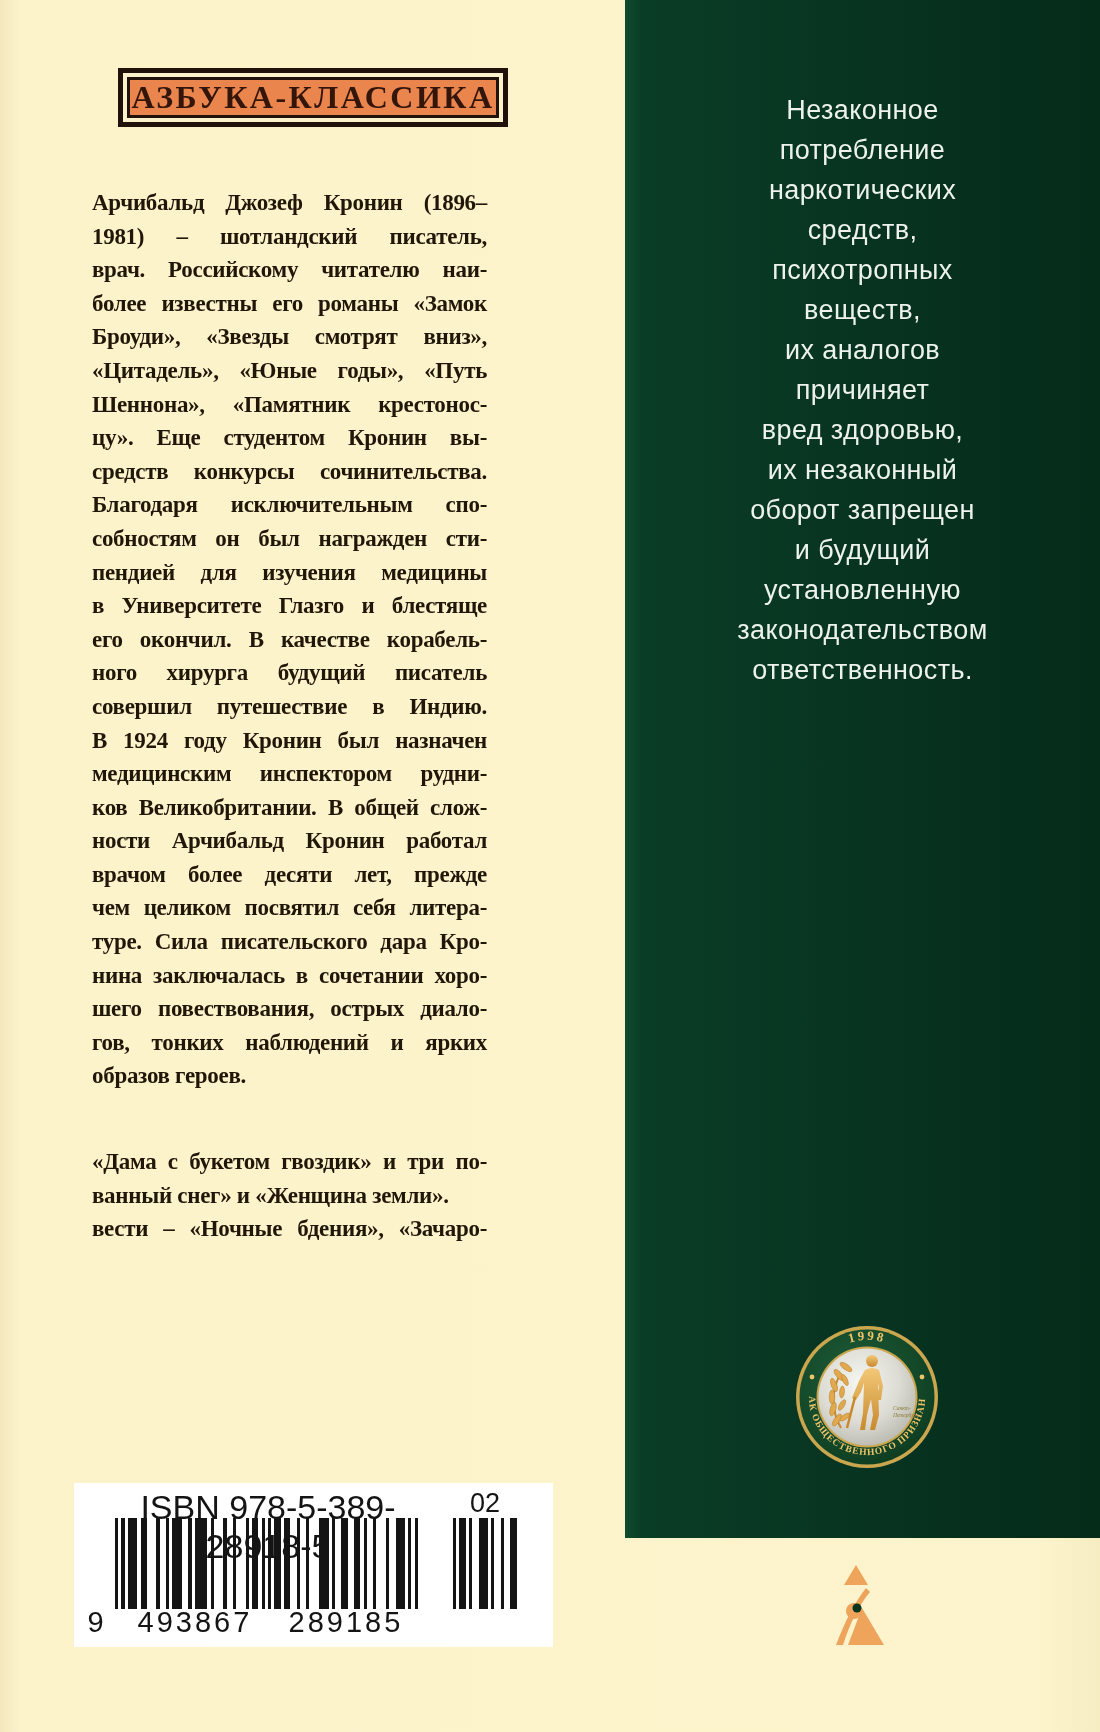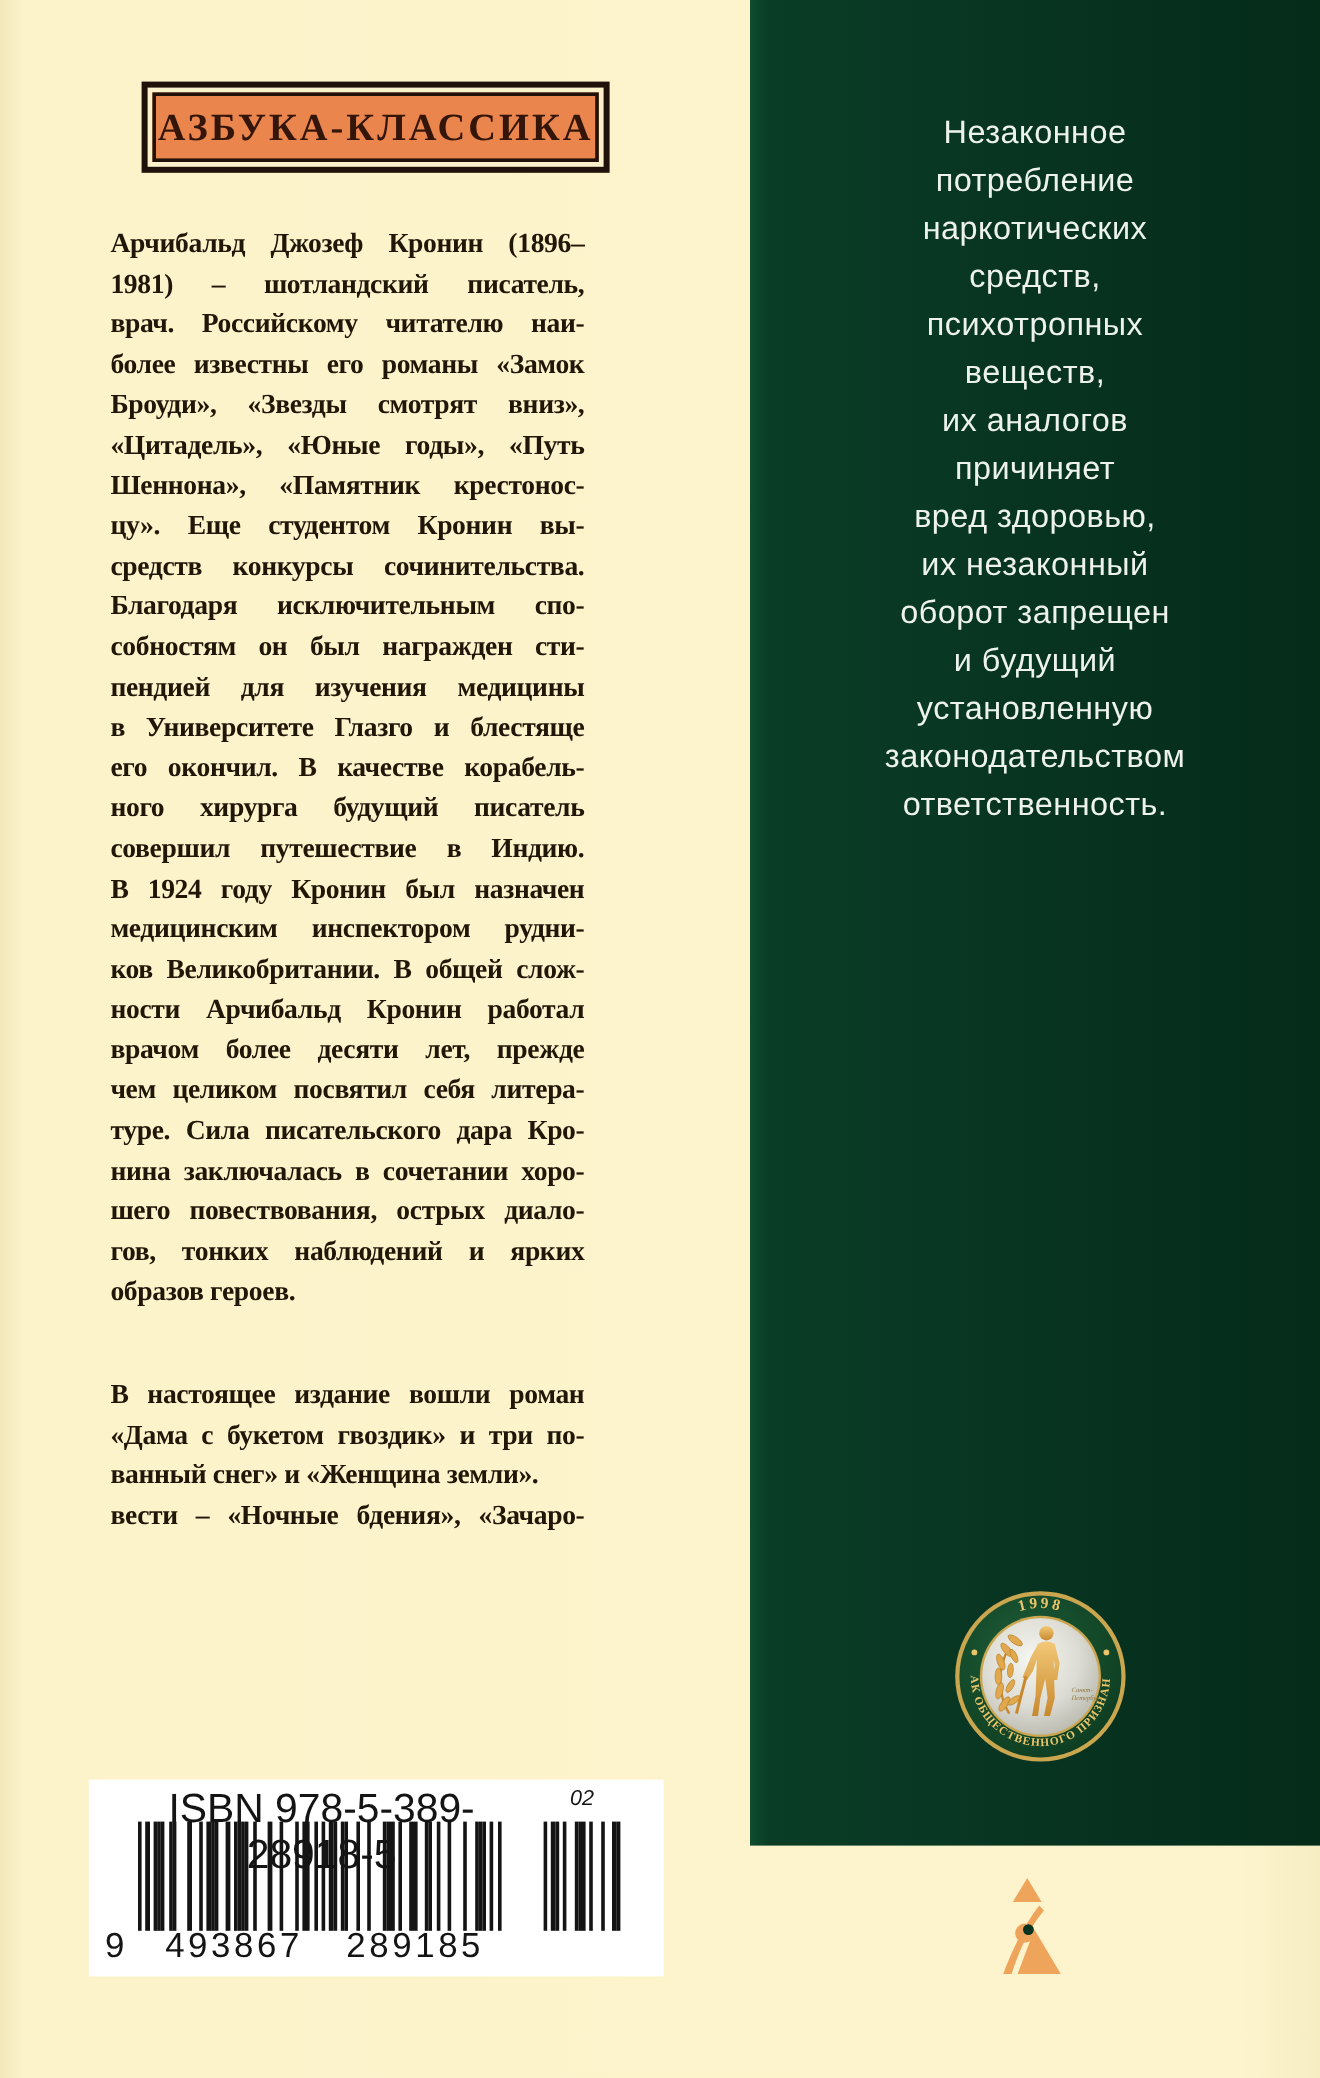--- a/index.html
+++ b/index.html
@@ -1,34 +1,34 @@
 <!DOCTYPE html>
 <html><head>
 <meta charset="utf-8">
 <style>
   html,body{margin:0;padding:0;background:#555;}
   .page{position:relative;width:1100px;height:1732px;overflow:hidden;
         background:linear-gradient(90deg,#f3e8bc 0,#fcf3cb 20px,#fdf4cd 94%,#f7edc3 100%);
         font-family:"Liberation Serif",serif;}
   
-  .series-badge{position:absolute;left:118px;top:68px;width:390px;height:76px;box-sizing:border-box;
+  .series-badge{position:absolute;left:118px;top:68px;width:390px;height:59px;box-sizing:border-box;
         border:5px solid #20110a;background:#fbf2cc;padding:4px;}
   .series-badge-inner{width:100%;height:100%;box-sizing:border-box;background:#e9854d;border:3px solid #20110a;
         display:flex;align-items:center;justify-content:center;
         font-size:32px;font-weight:700;letter-spacing:2.5px;color:#33150a;}
   .bio{position:absolute;left:92px;top:186px;width:395px;color:#211708;
         font-size:23px;line-height:33.6px;font-weight:700;letter-spacing:-0.3px;}
   .bio .line{text-align:justify;text-align-last:justify;}
   .bio .line.last{text-align-last:left;}
   .bio .para2{margin-top:52px;}
   
   .barcode-box{position:absolute;left:74px;top:1483px;width:479px;height:164px;background:#ffffff;
         font-family:"Liberation Sans",sans-serif;color:#141414;}
   .isbn-label{position:absolute;left:36px;top:5px;width:316px;text-align:center;font-size:34px;}
-  .addon-label{position:absolute;left:378px;top:5px;width:66px;text-align:center;font-size:18px;font-style:italic;}
+  .addon-label{position:absolute;left:378px;top:5px;width:66px;text-align:center;font-size:27px;}
   .ean-bars{position:absolute;left:41px;top:35px;width:304px;height:91px;display:flex;}
   .addon-bars{position:absolute;left:379px;top:35px;width:64px;height:91px;display:flex;}
   .bc-digits{position:absolute;top:123px;height:36px;font-size:29px;letter-spacing:3px;}
   .bc-d-left{left:8px;width:30px;text-align:center;}
   .bc-d-g1{left:48px;width:146px;text-align:center;}
   .bc-d-g2{left:198px;width:148px;text-align:center;}
   
   .right-panel{position:absolute;left:625px;top:0;width:475px;height:1538px;
         background:linear-gradient(90deg,#0f4c2e 0,#0a3d26 16px,#073320 55%,#052b19 100%);}
   .warning{position:absolute;left:0;right:0;top:90px;text-align:center;color:#edf2ed;
@@ -69,21 +69,20 @@
         <div class="line">ности Арчибальд Кронин работал</div>
         <div class="line">врачом более десяти лет, прежде</div>
         <div class="line">чем целиком посвятил себя литера-</div>
         <div class="line">туре. Сила писательского дара Кро-</div>
         <div class="line">нина заключалась в сочетании хоро-</div>
         <div class="line">шего повествования, острых диало-</div>
         <div class="line">гов, тонких наблюдений и ярких</div>
         <div class="line last">образов героев.</div>
       </div>
     <div class="para2">
-        <div class="line">В настоящее издание вошли роман</div>
         <div class="line">«Дама с букетом гвоздик» и три по-</div>
         <div class="line last">ванный снег» и «Женщина земли».</div>
         <div class="line">вести – «Ночные бдения», «Зачаро-</div>
       </div>
   </div>
 
   <div class="barcode-box">
     <div class="isbn-label">ISBN 978-5-389-28918-5</div>
     <div class="addon-label">02</div>
     <div class="ean-bars">

